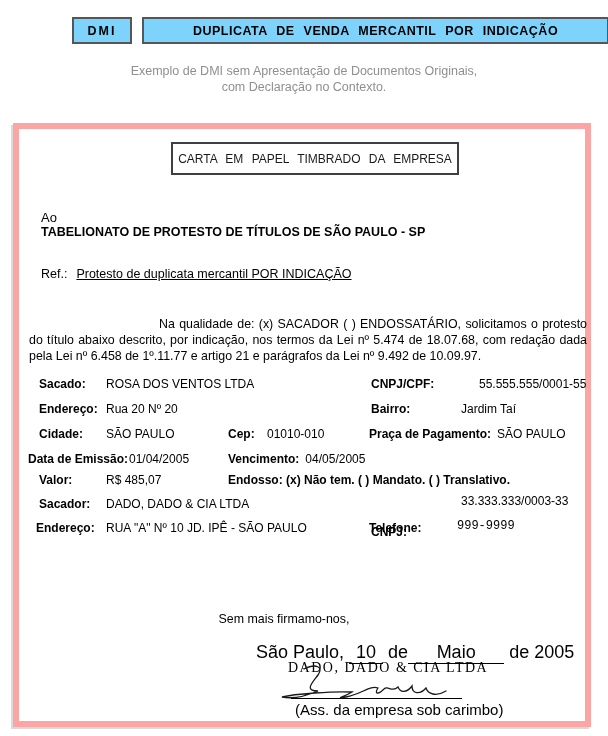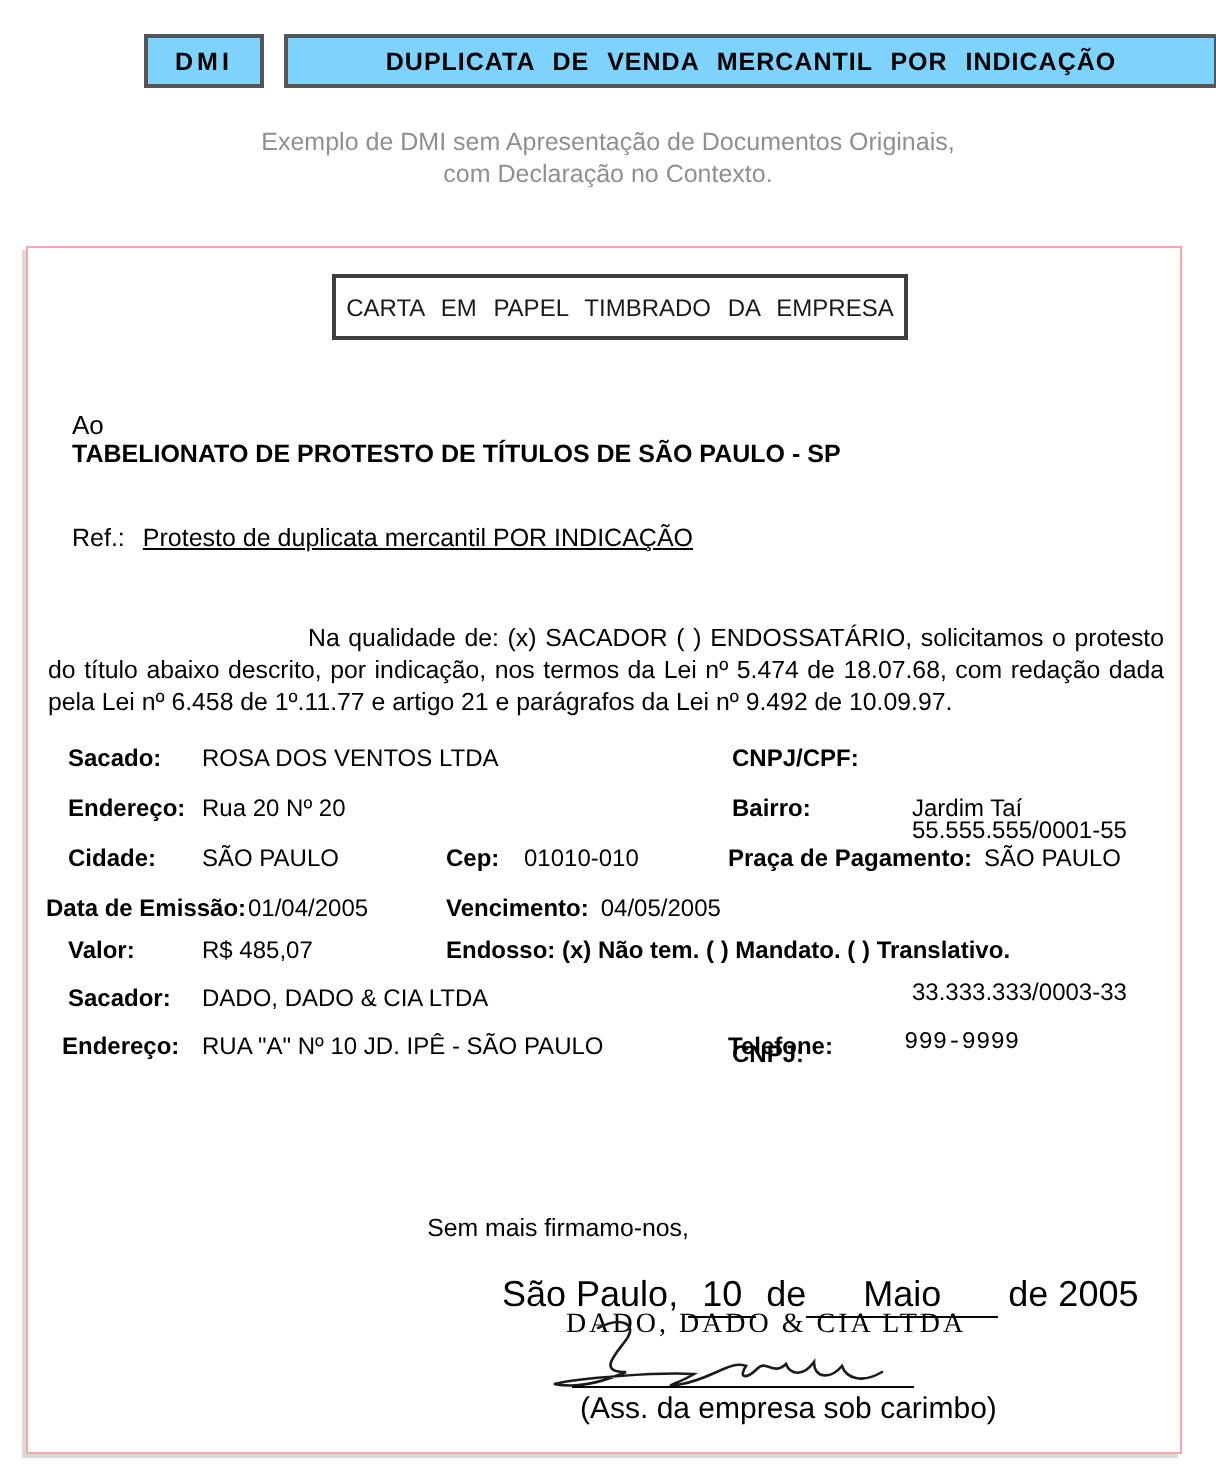--- a/index.html
+++ b/index.html
@@ -11,21 +11,21 @@
            box-sizing:border-box;display:flex;align-items:center;justify-content:center;
            font-weight:bold;font-size:12.5px;color:#000;}
   .dmi-box{left:72px;width:60px;letter-spacing:2px;}
   .title-box{left:142px;width:467px;letter-spacing:.5px;word-spacing:5px;}
 
   .subtitle{position:absolute;top:63px;left:0;width:608px;text-align:center;
             color:#8f8f8f;font-size:12.5px;line-height:16px;}
 
   
   .doc{position:absolute;left:13px;top:123px;width:578px;height:604px;background:#fff;
-       border:1px solid #fca5a5;box-sizing:border-box;box-shadow:-2px 2px 0 rgba(150,150,150,.35);}
+       border:6px solid #fca5a5;box-sizing:border-box;box-shadow:-2px 2px 0 rgba(150,150,150,.35);}
 
   .letterhead{position:absolute;left:152px;top:13px;width:288px;height:33px;border:2px solid #3f3f3f;
               box-sizing:border-box;display:flex;align-items:center;justify-content:center;
               font-size:12px;word-spacing:5px;color:#1a1a1a;white-space:nowrap;}
 
   .salutation{position:absolute;left:22px;top:81px;font-size:13px;}
   .addressee{position:absolute;left:22px;top:96px;font-size:12.5px;font-weight:bold;white-space:nowrap;}
 
   .ref{position:absolute;left:22px;top:138px;font-size:12.5px;white-space:nowrap;}
   .ref-text{text-decoration:underline;margin-left:9px;}
@@ -84,21 +84,21 @@
     <div class="ref">
       <span>Ref.:</span><span class="ref-text">Protesto de duplicata mercantil POR INDICAÇÃO</span>
     </div>
 
     <div class="para intro">Na qualidade de: (x) SACADOR  ( ) ENDOSSATÁRIO, solicitamos o protesto do título abaixo descrito, por indicação, nos termos da Lei nº 5.474 de 18.07.68, com redação dada pela Lei nº 6.458 de 1º.11.77 e artigo 21 e parágrafos da Lei nº 9.492 de 10.09.97.</div>
 
     <div class="frow" style="top:248px;">
       <span class="lbl" style="left:20px;">Sacado:</span>
       <span style="left:87px;">ROSA DOS VENTOS LTDA</span>
       <span class="lbl" style="left:352px;">CNPJ/CPF:</span>
-      <span style="left:442px;margin-top:36px;">55.555.555/0001-55</span>
+      <span style="left:460px;">55.555.555/0001-55</span>
     </div>
 
     <div class="frow" style="top:273px;">
       <span class="lbl" style="left:20px;">Endereço:</span>
       <span style="left:87px;">Rua 20 Nº 20</span>
       <span class="lbl" style="left:352px;">Bairro:</span>
       <span style="left:442px;text-align:right;">Jardim Taí</span>
     </div>
 
     <div class="frow" style="top:298px;">

